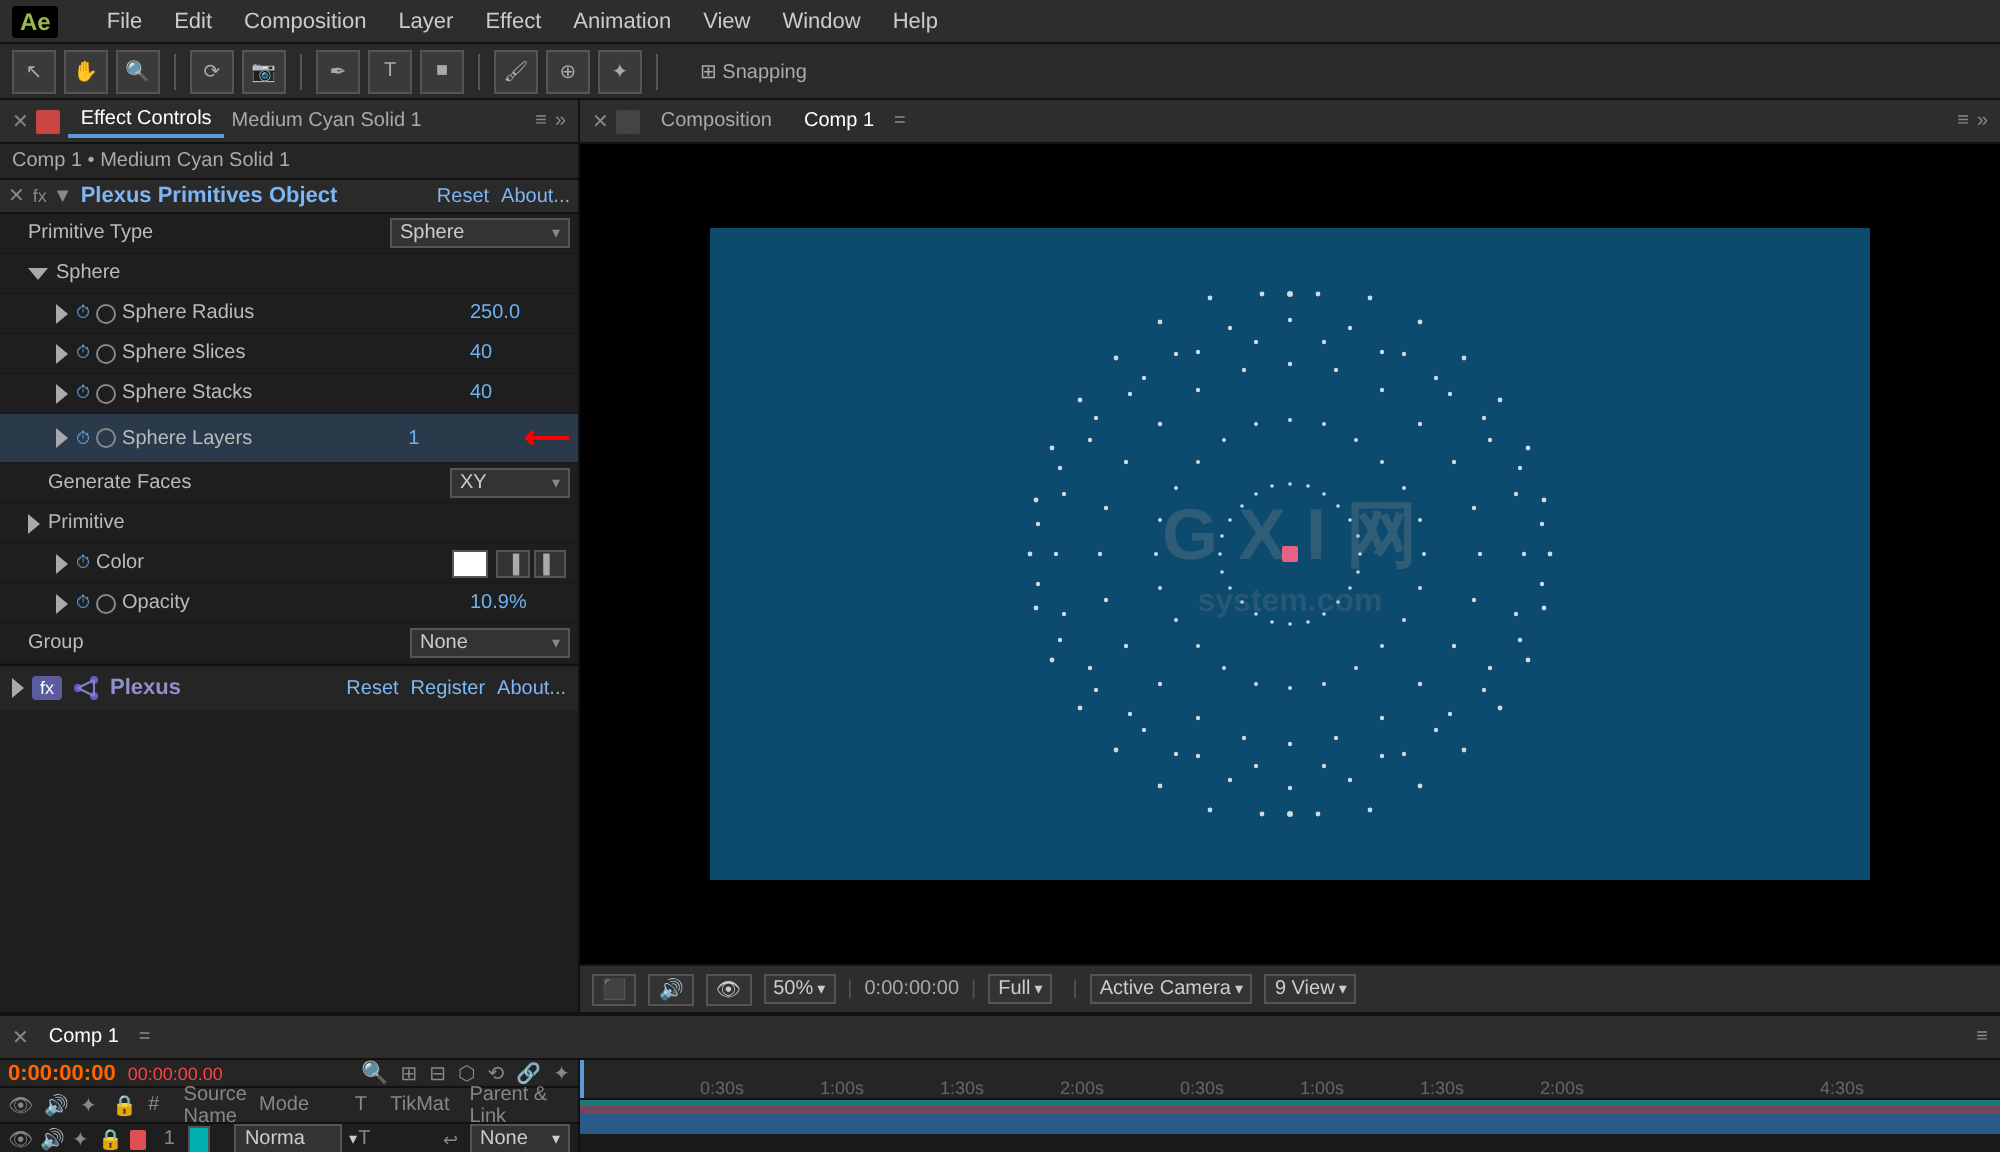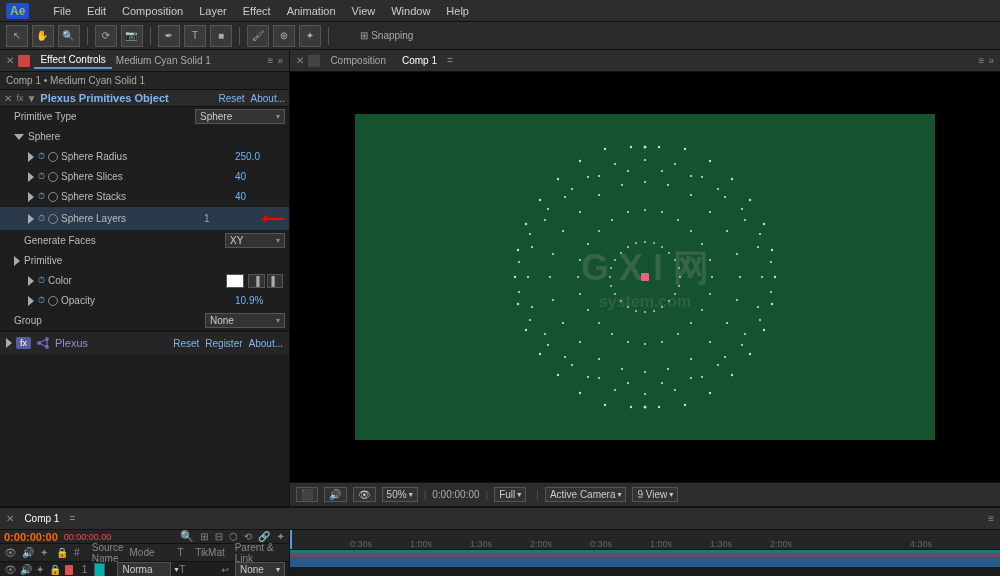--- a/index.html
+++ b/index.html
@@ -6,21 +6,21 @@
     body { width: 1000px; height: 576px; background: #1a1a1a; font-family: 'Segoe UI', Arial, sans-serif; font-size: 11px; color: #ccc; overflow: hidden; }
 
     
     #menubar { background: #2d2d2d; height: 22px; display: flex; align-items: center; padding: 0 6px; gap: 12px; border-bottom: 1px solid #111; }
     #menubar .menu-item { color: #ccc; font-size: 11px; cursor: pointer; padding: 2px 4px; }
 
     
     #toolbar { background: #2a2a2a; height: 28px; display: flex; align-items: center; padding: 0 6px; gap: 4px; border-bottom: 1px solid #111; }
     .tool-btn { width: 22px; height: 22px; background: #3a3a3a; border: 1px solid #555; color: #aaa; font-size: 10px; cursor: pointer; display: flex; align-items: center; justify-content: center; }
     .tool-separator { width: 1px; height: 18px; background: #555; margin: 0 3px; }
-    .snapping-label { color: #aaa; font-size: 10px; margin-left: 24px; }
+    .snapping-label { color: #aaa; font-size: 10px; margin-left: 14px; }
 
     
     #main { display: flex; height: calc(576px - 22px - 28px - 70px); }
 
     
     #left-panel { width: 290px; background: #1e1e1e; border-right: 1px solid #111; overflow-y: auto; display: flex; flex-direction: column; }
     .panel-header { background: #2d2d2d; height: 22px; display: flex; align-items: center; padding: 0 6px; border-bottom: 1px solid #111; gap: 4px; }
     .panel-tab { color: #aaa; font-size: 10px; padding: 2px 6px; cursor: pointer; }
     .panel-tab.active { color: #fff; border-bottom: 2px solid #5b9bd5; }
     .panel-sub-header { background: #252525; padding: 3px 6px; font-size: 10px; color: #aaa; border-bottom: 1px solid #111; }
@@ -42,21 +42,21 @@
     .stopwatch { color: #6db3f2; font-size: 9px; margin-right: 3px; cursor: pointer; }
     .circle-icon { width: 10px; height: 10px; border-radius: 50%; border: 1px solid #888; display: inline-block; margin-right: 3px; cursor: pointer; }
     .dropdown-box { background: #333; border: 1px solid #555; color: #ccc; font-size: 10px; padding: 1px 4px; min-width: 80px; display: flex; align-items: center; justify-content: space-between; cursor: pointer; }
     .dropdown-arrow { color: #888; font-size: 8px; }
 
     .color-swatch { width: 18px; height: 14px; background: #fff; border: 1px solid #555; margin-right: 4px; cursor: pointer; display: inline-block; }
     .mode-btn { background: #333; border: 1px solid #555; color: #aaa; font-size: 9px; padding: 1px 4px; cursor: pointer; margin-right: 2px; }
 
     .fx-plexus { display: flex; align-items: center; padding: 3px 6px; background: #252525; border-top: 1px solid #111; }
     .fx-badge { background: #5b5b9f; color: #fff; font-size: 9px; padding: 1px 4px; border-radius: 2px; margin-right: 4px; }
-    .fx-label { color: #9090d0; font-size: 11px; font-weight: normal; flex: 1; }
+    .fx-label { color: #9090d0; font-size: 11px; font-weight: bold; flex: 1; }
 
     
     #right-panel { flex: 1; background: #1a1a1a; display: flex; flex-direction: column; }
     .comp-header { background: #2d2d2d; height: 22px; display: flex; align-items: center; padding: 0 6px; border-bottom: 1px solid #111; gap: 4px; }
     .comp-tab { color: #aaa; font-size: 10px; padding: 2px 6px; cursor: pointer; }
     .comp-tab.active { color: #fff; }
     .comp-canvas { flex: 1; background: #000; display: flex; align-items: center; justify-content: center; position: relative; overflow: hidden; }
 
     .comp-toolbar { background: #2d2d2d; height: 24px; display: flex; align-items: center; padding: 0 6px; gap: 6px; border-top: 1px solid #111; font-size: 10px; color: #aaa; }
     .comp-control { background: #333; border: 1px solid #555; color: #ccc; font-size: 10px; padding: 1px 4px; cursor: pointer; display: flex; align-items: center; gap: 2px; }
@@ -76,21 +76,21 @@
 
     .timeline-ruler { flex: 1; background: #1a1a1a; position: relative; overflow: hidden; }
     .ruler-marks { height: 18px; background: #252525; border-bottom: 1px solid #111; position: relative; display: flex; align-items: flex-end; padding: 0 4px; }
 
     .watermark { position: absolute; top: 50%; left: 50%; transform: translate(-50%, -50%); color: rgba(255,255,255,0.15); font-size: 28px; font-weight: bold; text-align: center; pointer-events: none; white-space: nowrap; }
   </style>
 </head>
 <body>
 
 <div id="menubar">
-  <span style="color:#9b4; font-size:12px; font-weight:bold; padding:1px 4px; background:#1d4ed8; border-radius:2px;">Ae</span>
+  <span style="color:#9b4; font-size:12px; font-weight:bold; padding:1px 4px; background:#000000; border-radius:2px;">Ae</span>
   <div style="display:flex; gap:8px; margin-left:8px;">
     <span class="menu-item">File</span>
     <span class="menu-item">Edit</span>
     <span class="menu-item">Composition</span>
     <span class="menu-item">Layer</span>
     <span class="menu-item">Effect</span>
     <span class="menu-item">Animation</span>
     <span class="menu-item">View</span>
     <span class="menu-item">Window</span>
     <span class="menu-item">Help</span>
@@ -253,21 +253,21 @@
       <span style="width:12px; height:12px; background:#444; border-radius:1px; display:inline-block;"></span>
       <span class="comp-tab">Composition</span>
       <span class="comp-tab active">Comp 1</span>
       <span style="color:#888; font-size:10px;">=</span>
       <span style="margin-left:auto; color:#888; font-size:10px; cursor:pointer;">≡</span>
       <span style="color:#888; font-size:10px; cursor:pointer;">»</span>
     </div>
 
     <div class="comp-canvas">
 
-      <div style="width:580px; height:326px; background:#14532d; position:relative; display:flex; align-items:center; justify-content:center;">
+      <div style="width:580px; height:326px; background:#0c4a6e; position:relative; display:flex; align-items:center; justify-content:center;">
 
         <svg width="320" height="320" viewBox="-160 -160 320 320">
 
           <defs>
             <radialGradient id="sphereGrad" cx="50%" cy="50%" r="50%">
               <stop offset="0%" stop-color="#ffffff" stop-opacity="0.6"></stop>
               <stop offset="100%" stop-color="#ffffff" stop-opacity="0.1"></stop>
             </radialGradient>
           </defs>
 

